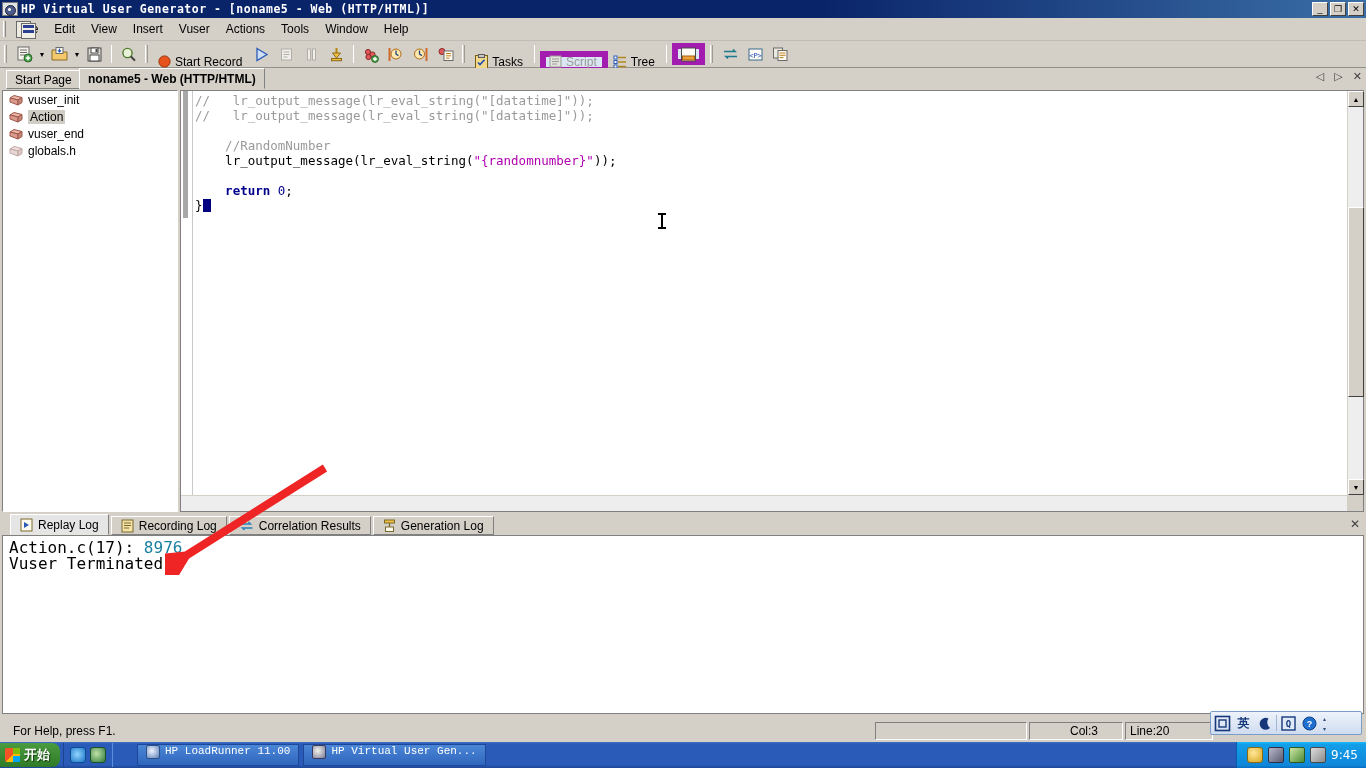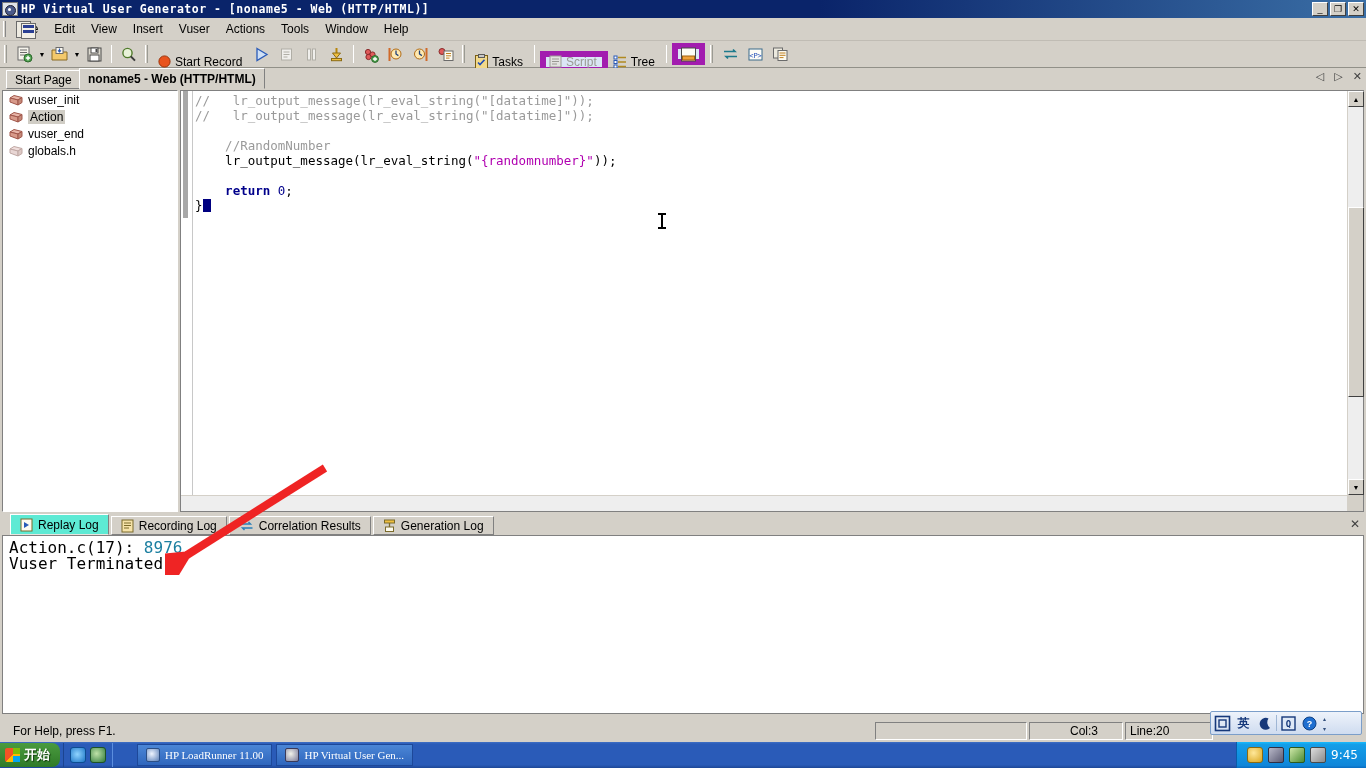--- a/index.html
+++ b/index.html
@@ -235,21 +235,21 @@
     display: flex; align-items: flex-end;
   }
   .logtab {
     height: 19px; display: flex; align-items: center; gap: 5px;
     padding: 0 9px; font-size: 12px; color: #000;
     background: #d4d0c8;
     border: 1px solid #ffffff; border-right-color: #808080; border-bottom-color: #808080;
     margin-right: 2px;
   }
   .logtab.active {
-    background: #5eead4; height: 21px;
+    background: #e5e5e5; height: 21px;
     border-bottom: 1px solid #e8e5de;
   }
   .logclose {
     position: absolute; right: 4px; top: 3px;
     font-size: 12px; color: #404040;
   }
   .logbody {
     position: absolute; left: 0; top: 21px; right: 0; bottom: 0;
     background: #ffffff;
     border: 1px solid #808080;
@@ -319,23 +319,23 @@
   .qlaunch {
     display: flex; align-items: center; gap: 4px; padding: 0 6px;
     border-left: 1px solid #1b4490; border-right: 1px solid #5b8ede;
     height: 24px;
   }
   .qico { width: 16px; height: 16px; border-radius: 3px; }
   .tb-task {
     height: 22px; margin: 4px 2px;
     background: linear-gradient(to bottom,#4b86d6,#2f66bd);
     border: 1px solid #1d4899;
-    display: flex; align-items: center; gap: 5px;
+    display: flex; gap: 5px;
     padding: 0 8px; color: #fff;
-    font-family: Liberation Serif, serif;
+    font-family: Liberation Mono, monospace;
     font-size: 11px; white-space: nowrap;
     max-width: 230px; overflow: hidden;
   }
   .tray {
     position: absolute; right: 0; top: 0; height: 26px;
     background: linear-gradient(to bottom,#18bafc 0%,#139ee8 10%,#0f86d9 90%,#0a6cc0 100%);
     display: flex; align-items: center; gap: 5px;
     padding: 0 8px 0 10px;
     border-left: 1px solid #0b5ca8;
   }

